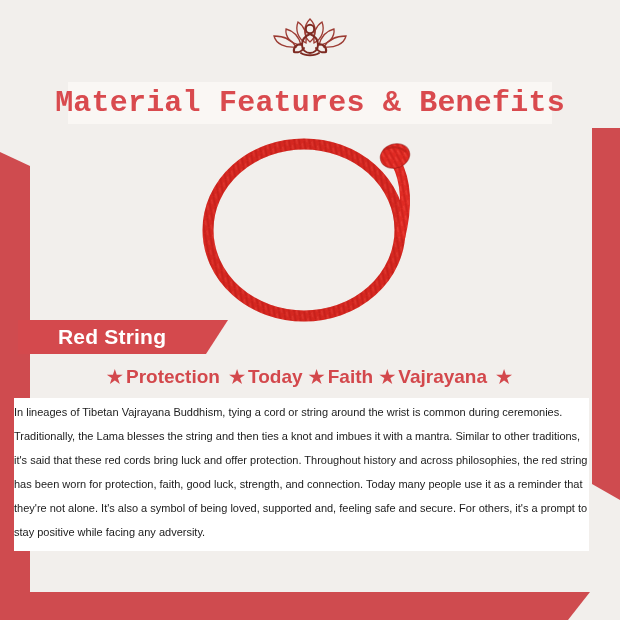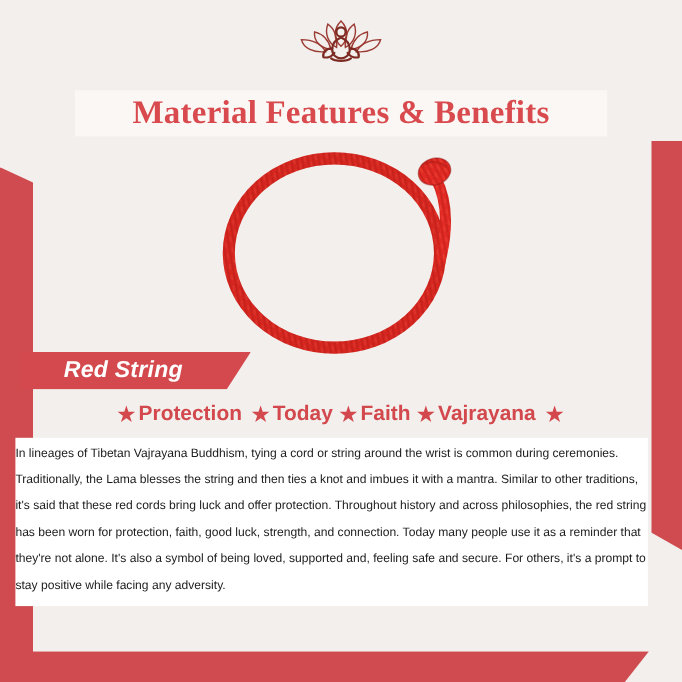--- a/index.html
+++ b/index.html
@@ -47,41 +47,41 @@
   
   .title-banner{
     position:absolute;left:68px;top:82px;width:484px;height:42px;
     background:#faf7f4;
     display:flex;align-items:center;justify-content:center;
     z-index:3;
   }
   .title-text{
     font-size:30px;font-weight:bold;color:#d94a4e;
     letter-spacing:0.2px;white-space:nowrap;
-    font-family:Liberation Serif, serif;
+    font-family:Liberation Mono, monospace;
   }
 
   
   .product{
     position:absolute;left:30px;top:126px;width:562px;height:196px;
     display:flex;align-items:center;justify-content:center;
     z-index:1;
   }
 
   
   .ribbon{
     position:absolute;left:18px;top:320px;width:210px;height:34px;
     background:#d4494d;
     clip-path:polygon(0 0, 100% 0, calc(100% - 22px) 100%, 0 100%);
     display:flex;align-items:center;
     z-index:3;
   }
   .ribbon-text{
     color:#ffffff;font-size:21px;font-weight:bold;
-    padding-left:40px;letter-spacing:0.2px;white-space:nowrap;font-style:italic;
+    padding-left:40px;letter-spacing:0.2px;white-space:nowrap;
   }
 
   
   .benefits{
     position:absolute;left:30px;top:360px;width:562px;height:34px;
     display:flex;align-items:center;justify-content:center;
     z-index:3;
   }
   .benefit{
     display:flex;align-items:center;

